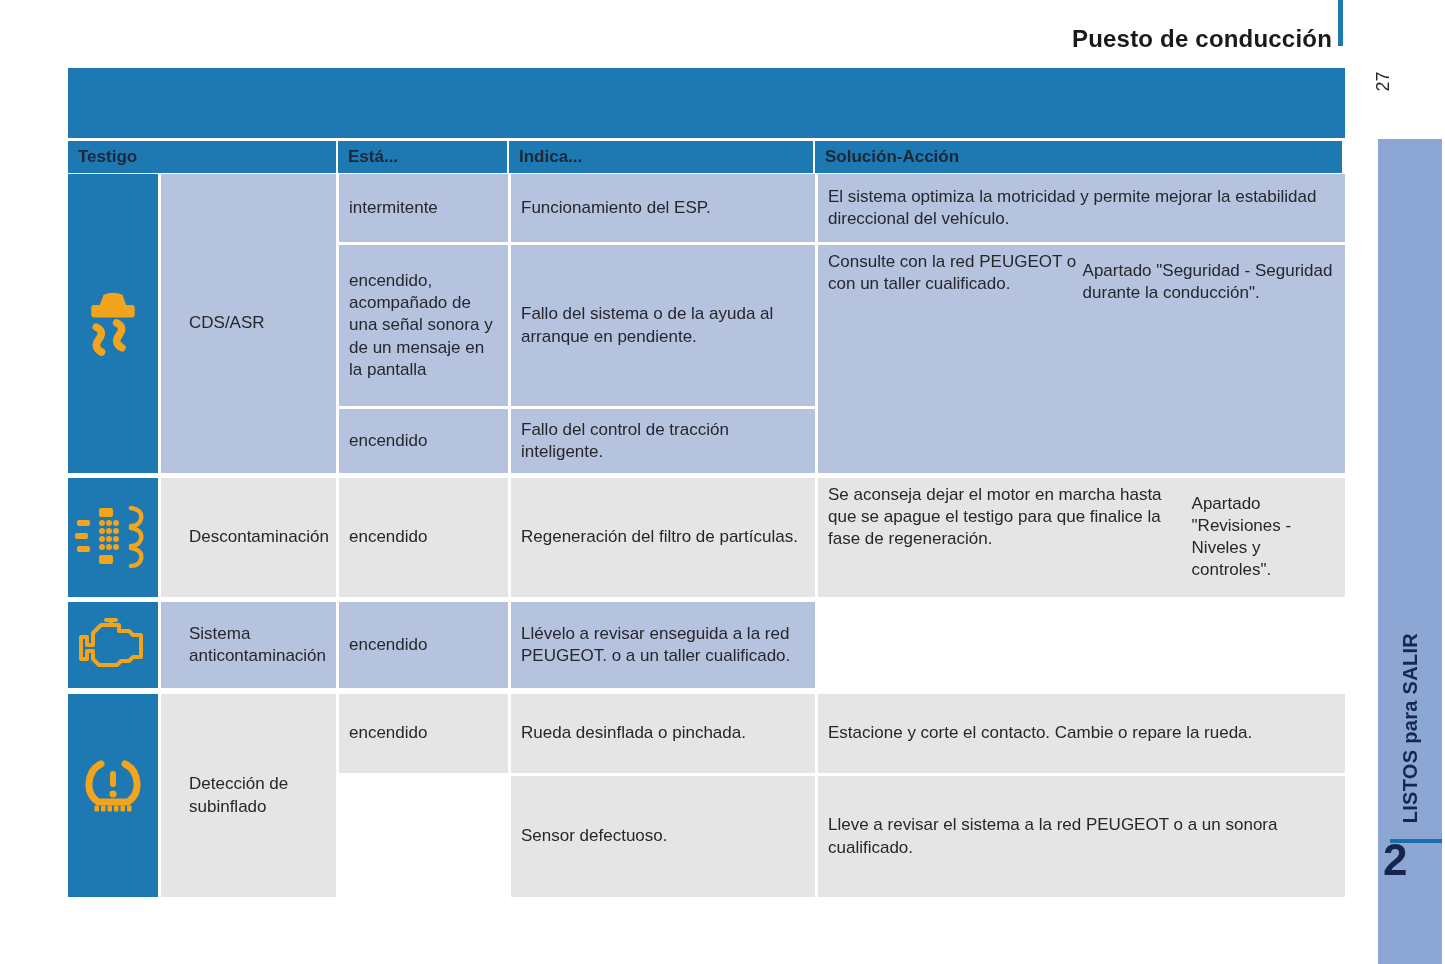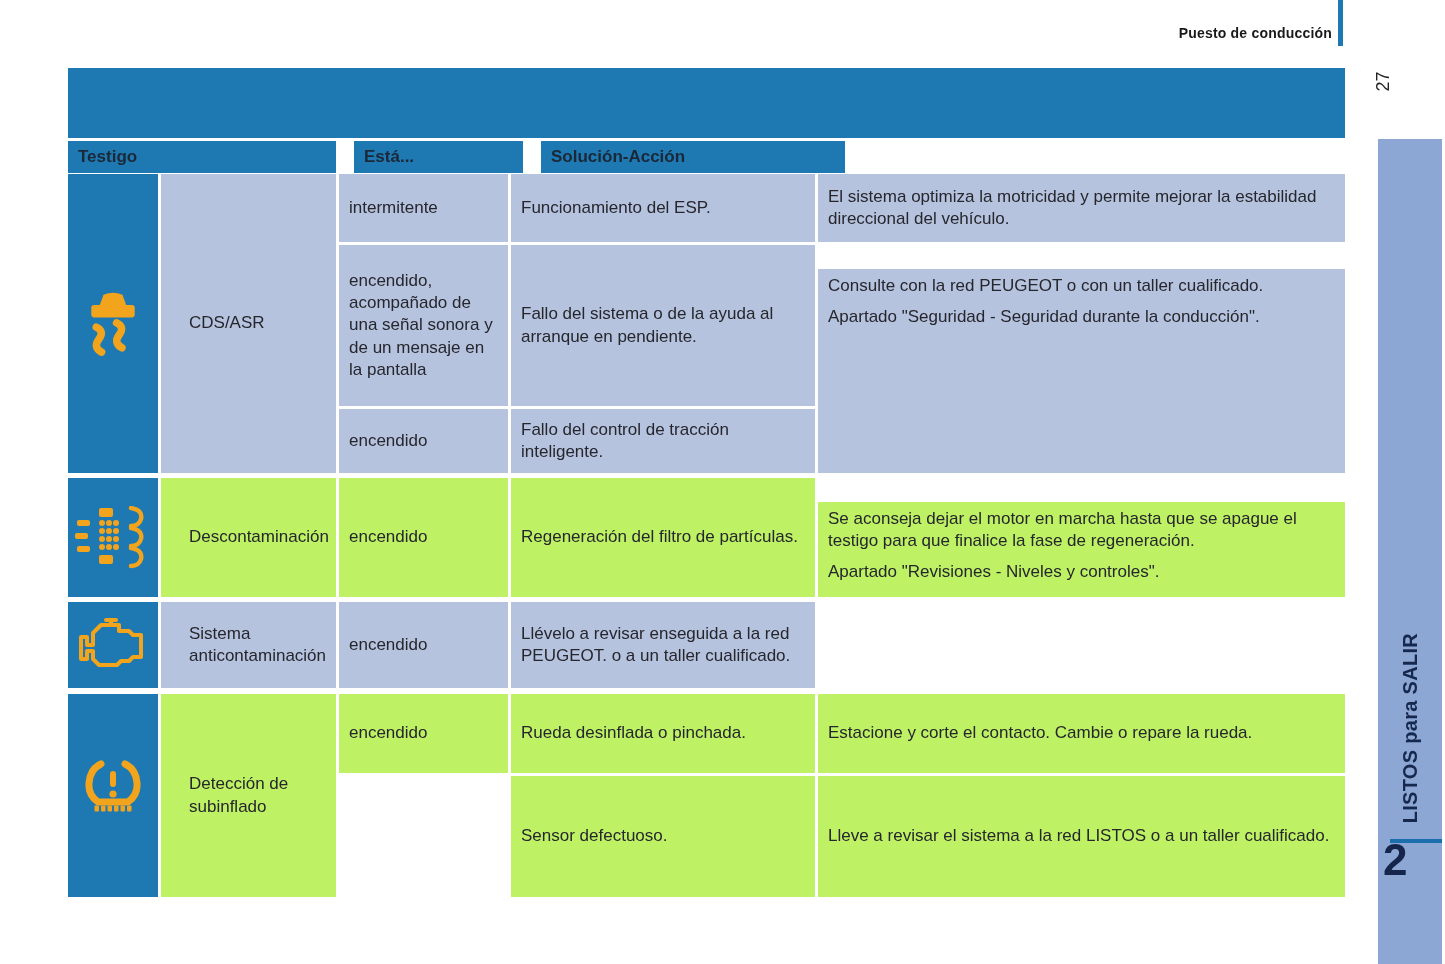--- a/index.html
+++ b/index.html
@@ -2,21 +2,21 @@
 <html><head>
 <meta charset="utf-8">
 <style>
   html,body{margin:0;padding:0;background:#ffffff;}
   .page{
     position:relative;width:1445px;height:964px;background:#ffffff;overflow:hidden;
     font-family:"Liberation Sans", sans-serif;
   }
   
   .doc-title{
-    position:absolute;top:25px;right:113px;font-size:14px;font-weight:bold;color:#1a1a1a;
+    position:absolute;top:25px;right:113px;font-size:24px;font-weight:bold;color:#1a1a1a;
     letter-spacing:.2px;
   }
   .doc-title-bar{position:absolute;left:1338px;top:0;width:5px;height:46px;background:#1e78b1;}
   .page-number-wrap{
     position:absolute;left:1363px;top:58px;width:40px;height:46px;
     display:flex;align-items:center;justify-content:center;
   }
   .page-number-wrap span{transform:rotate(-90deg);font-size:18px;color:#222;}
   
   .sidebar{position:absolute;left:1378px;top:139px;width:64px;height:825px;background:#8ca7d4;}
@@ -26,43 +26,43 @@
     font-size:20px;font-weight:bold;color:#17284e;letter-spacing:.3px;white-space:nowrap;
   }
   .sidebar-divider{position:absolute;left:12px;right:0;bottom:121px;height:4px;background:#1b6fad;}
   .sidebar-chapter{
     position:absolute;left:5px;bottom:82px;font-size:44px;line-height:1;font-weight:bold;color:#16254b;
   }
   
   .band{position:absolute;left:68px;top:68px;width:1277px;height:70px;background:#1e78b1;}
   .thead{
     position:absolute;left:68px;top:141px;width:1277px;height:32px;
-    display:grid;grid-template-columns:268px 169px 304px 527px;column-gap:18px;
+    display:grid;grid-template-columns:268px 169px 304px 527px;column-gap:2px;
   }
   .hcell{
     background:#1e78b1;color:#1b2838;font-weight:bold;font-size:17px;
     display:flex;align-items:center;padding:0 10px;box-sizing:border-box;
   }
   .group{
     position:absolute;left:68px;width:1277px;display:grid;
     grid-template-columns:90px 175px 169px 304px 527px;column-gap:3px;row-gap:3px;
   }
   .g1{top:174px;grid-template-rows:68px 161px 64px;}
   .g2{top:478px;grid-template-rows:119px;}
   .g3{top:602px;grid-template-rows:86px;}
   .g4{top:694px;grid-template-rows:79px 121px;}
   .cell{
     display:flex;align-items:center;box-sizing:border-box;
     padding:6px 10px;font-size:17px;line-height:1.3;color:#26262d;
   }
-  .cell.col{flex-direction:column;justify-content:flex-start;align-items:flex-start;margin-top:24px;}
+  .cell.col{flex-direction:row;justify-content:flex-end;align-items:flex-start;}
   .cell.col .p + .p{margin-top:9px;}
   .namecell{padding-left:28px;}
   .light{background:#b6c3df;}
-  .mid{background:#bef264;}
+  .mid{background:#e5e5e5;}
   .iconcell{background:#1e78b1;display:flex;align-items:center;justify-content:center;padding:0;}
   .iconcell svg{display:block;}
 </style>
 </head>
 <body>
 
 <div class="page">
 
   <span class="doc-title">Puesto de conducción</span>
   <span class="doc-title-bar"></span>
@@ -76,20 +76,21 @@
     </div>
     <div class="sidebar-divider"></div>
     <div class="sidebar-chapter">2</div>
   </aside>
 
   <div class="band"></div>
 
   <div class="thead">
     <div class="hcell">Testigo</div>
     <div class="hcell">Está...</div>
+    <div class="hcell">Indica...</div>
     <div class="hcell">Solución-Acción</div>
   </div>
 
   <section class="group g1">
     <div class="iconcell" style="grid-row:1/4">
       <span>
         <svg width="68" height="72" viewBox="0 0 72 74">
           <g fill="#f2a41c">
             <path d="M22 17 L26 6 Q36 2 46 6 L50 17 Z"></path>
             <rect x="13" y="17" width="46" height="13" rx="3"></rect>
@@ -193,16 +194,16 @@
         </svg>
       </span>
     </div>
     <div class="cell mid namecell" style="grid-row:1/3;grid-column:2">Detección de subinflado</div>
 
     <div class="cell mid" style="grid-row:1;grid-column:3">encendido</div>
     <div class="cell mid" style="grid-row:1;grid-column:4">Rueda desinflada o pinchada.</div>
     <div class="cell mid" style="grid-row:1;grid-column:5">Estacione y corte el contacto. Cambie o repare la rueda.</div>
 
     <div class="cell mid" style="grid-row:2;grid-column:4">Sensor defectuoso.</div>
-    <div class="cell mid" style="grid-row:2;grid-column:5">Lleve a revisar el sistema a la red LISTOS o a un taller cualificado.</div>
+    <div class="cell mid" style="grid-row:2;grid-column:5">Lleve a revisar el sistema a la red PEUGEOT o a un sonora cualificado.</div>
   </section>
 
 </div>
 
 </body></html>

